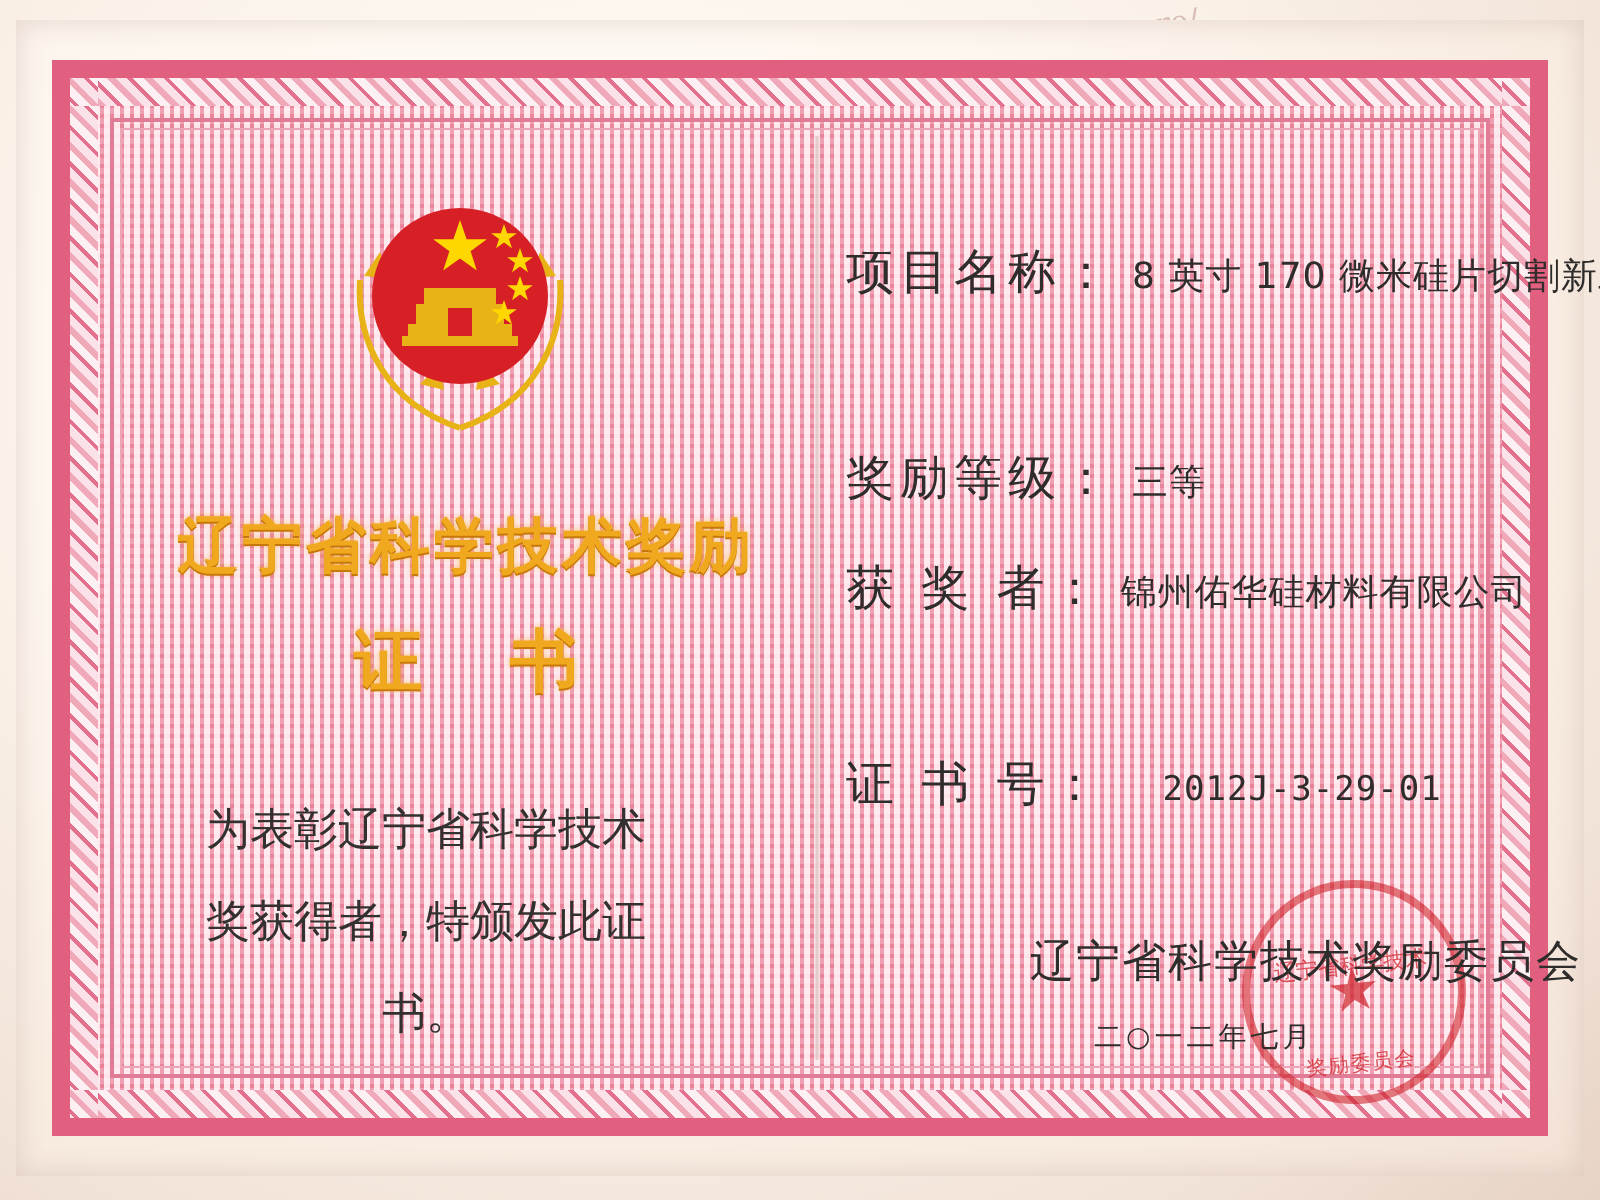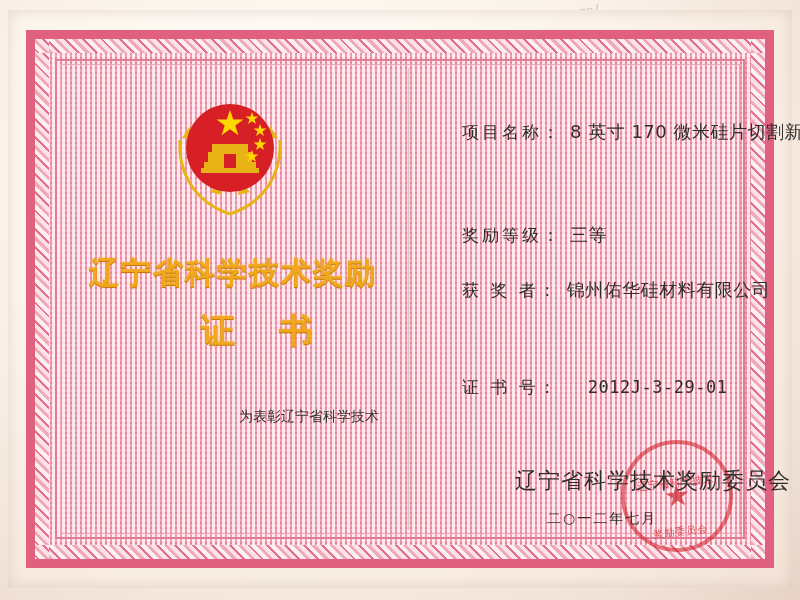--- a/index.html
+++ b/index.html
@@ -152,56 +152,54 @@
     top: 240px;
     width: 340px;
     text-align: center;
     font-family: "DejaVu Sans", "Liberation Sans", sans-serif;
     font-size: 34px;
     font-weight: bold;
     letter-spacing: 16px;
     text-indent: 16px;
     color: #f0a81e;
     text-shadow: 0 1px 0 #c8780a, 0 0 3px rgba(240,168,30,0.6);
-    padding-left: 24px;
   }
 
   .citation {
     position: absolute;
     left: 24px;
     top: 325px;
-    width: 292px;
-    font-family: "DejaVu Sans", "Liberation Sans", sans-serif;
-    font-size: 14px;
+    width: 252px;
+    font-family: "DejaVu Sans", "Liberation Sans", sans-serif;
+    font-size: 22px;
     line-height: 46px;
     color: #33312f;
-    text-align: right;
+    text-align: center;
   }
   .citation .l2 { display: block; }
 
   
   .right-panel {
     position: absolute;
     left: 360px;
     top: 0;
     right: 0;
     height: 100%;
   }
 
   .field {
     position: absolute;
     left: 0;
     white-space: nowrap;
     font-family: "DejaVu Sans", "Liberation Sans", sans-serif;
     color: #2f2d2c;
   }
   .field .lbl {
-    font-size: 17px;
+    font-size: 24px;
     letter-spacing: 3px;
-    margin-left: 39px;
   }
   .field .val {
     font-size: 18px;
     letter-spacing: 0.5px;
     margin-left: 8px;
   }
 
   .f-project { top: 52px; }
   .f-level   { top: 155px; text-align: right; }
   .f-winner  { top: 210px; text-align: right; }
@@ -344,20 +342,21 @@
               <polygon points="84,54 85.6,58.6 90.4,58.6 86.5,61.5 88,66.1 84,63.3 80,66.1 81.5,61.5 77.6,58.6 82.4,58.6"></polygon>
             </g>
           </svg>
         </div>
 
         <div class="title-line1">辽宁省科学技术奖励</div>
         <div class="title-line2">证 书</div>
 
         <div class="citation">
           <span>为表彰辽宁省科学技术</span>
+          <span class="l2">奖获得者，特颁发此证书。</span>
         </div>
       </div>
 
       <div class="right-panel">
 
         <div class="field f-project">
           <span class="lbl">项目名称：</span><span class="val">8 英寸 170 微米硅片切割新工艺</span>
         </div>
 
         <div class="field f-level">

